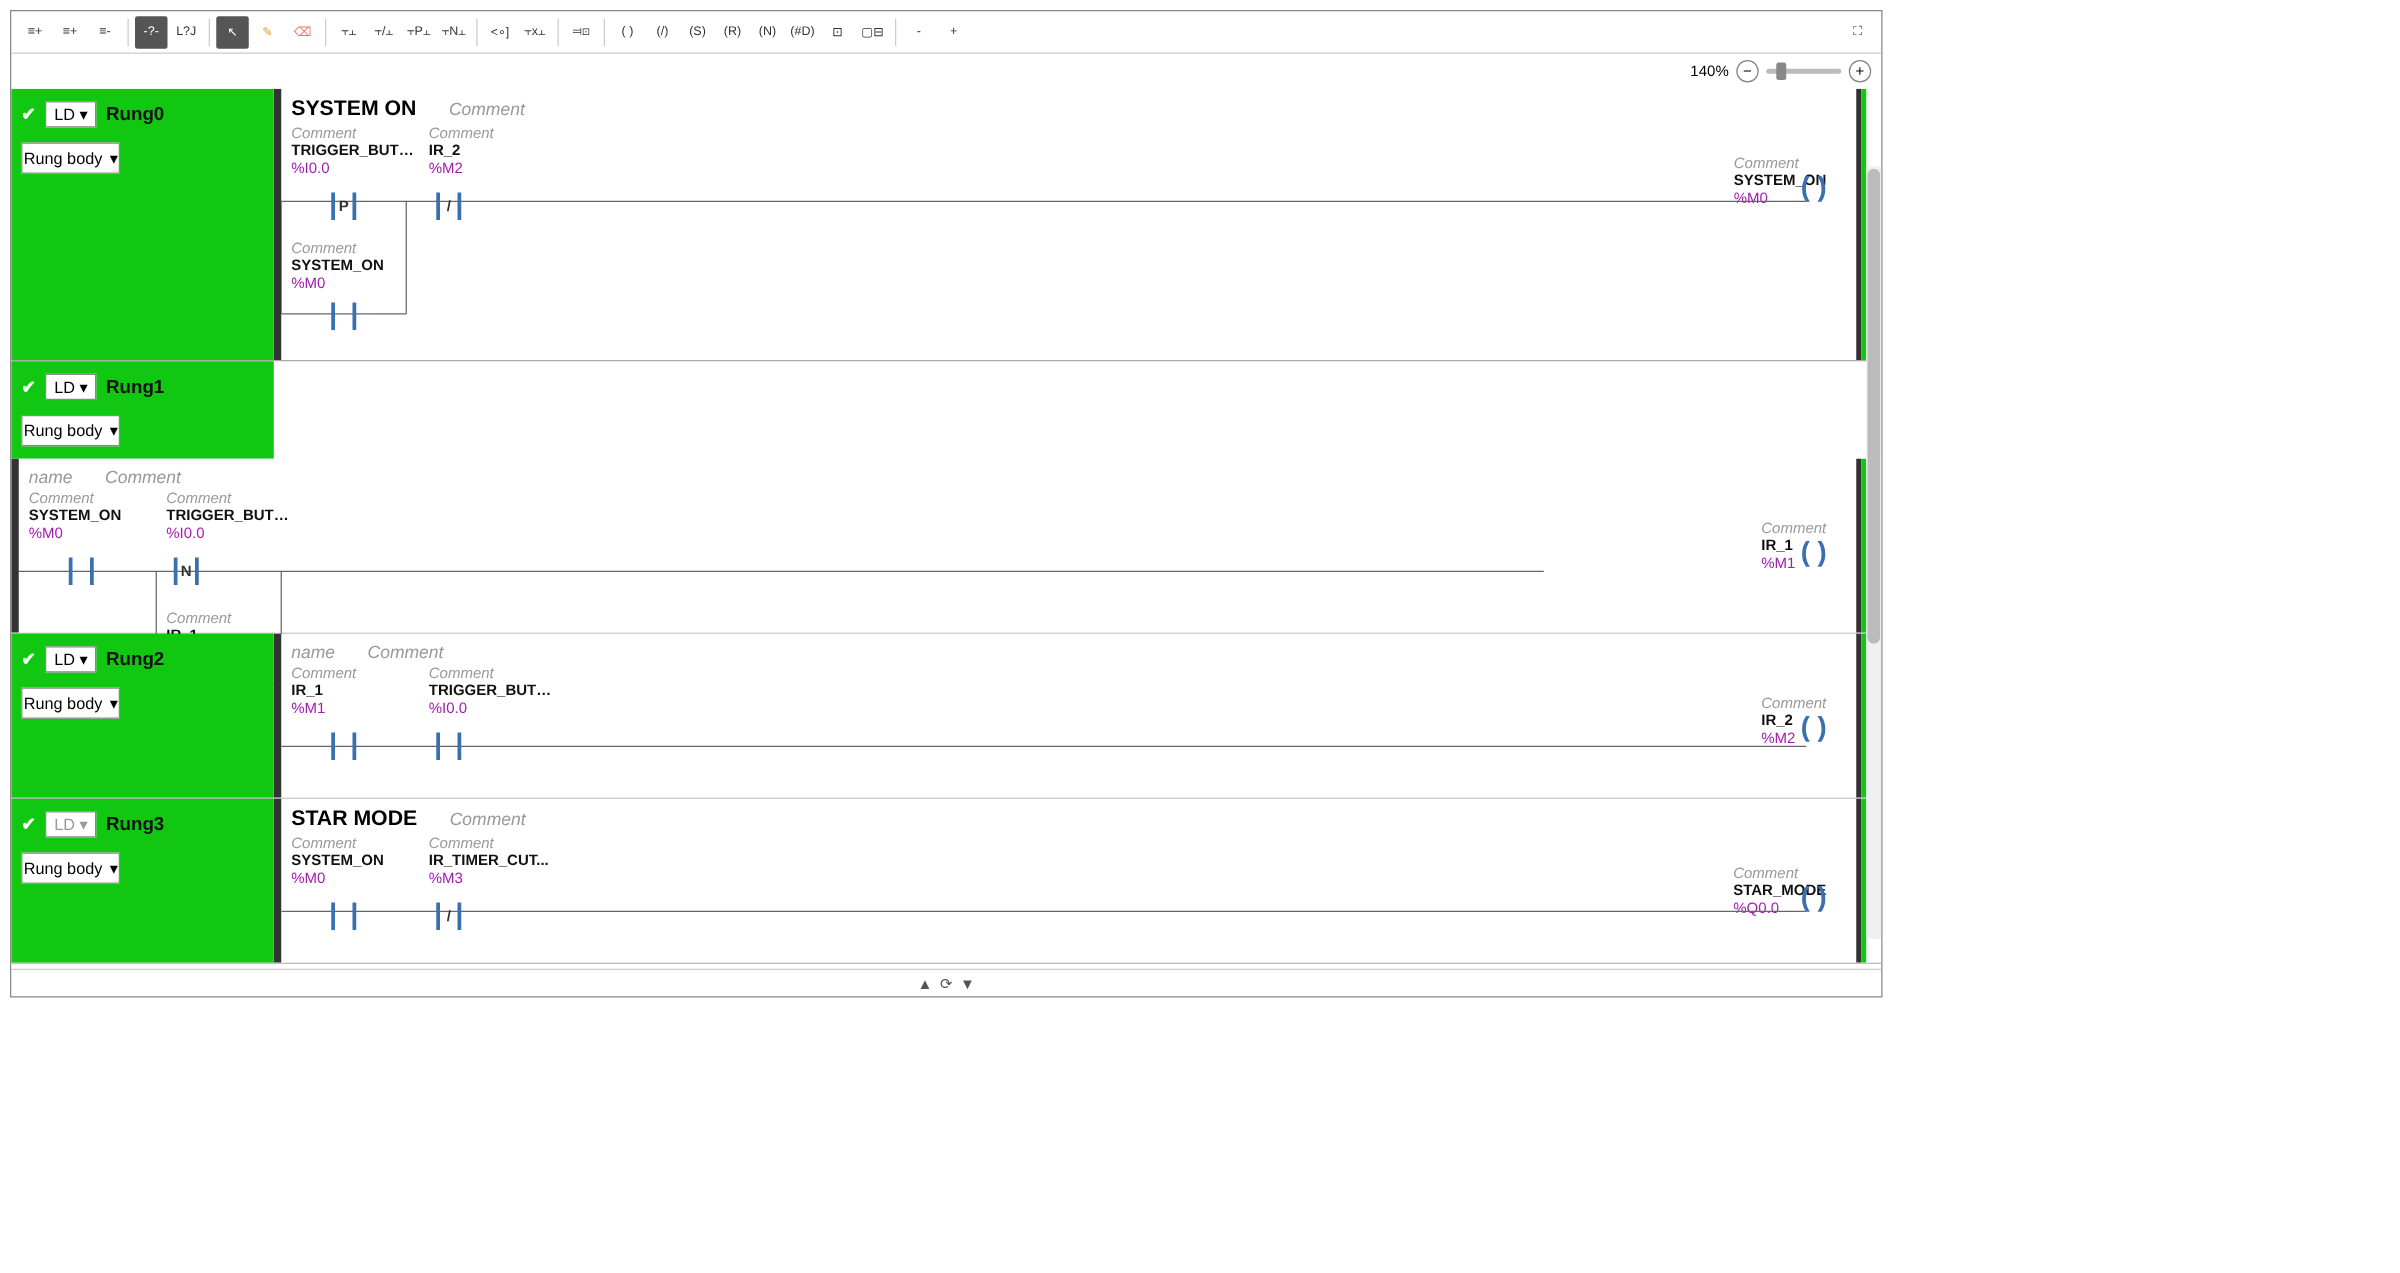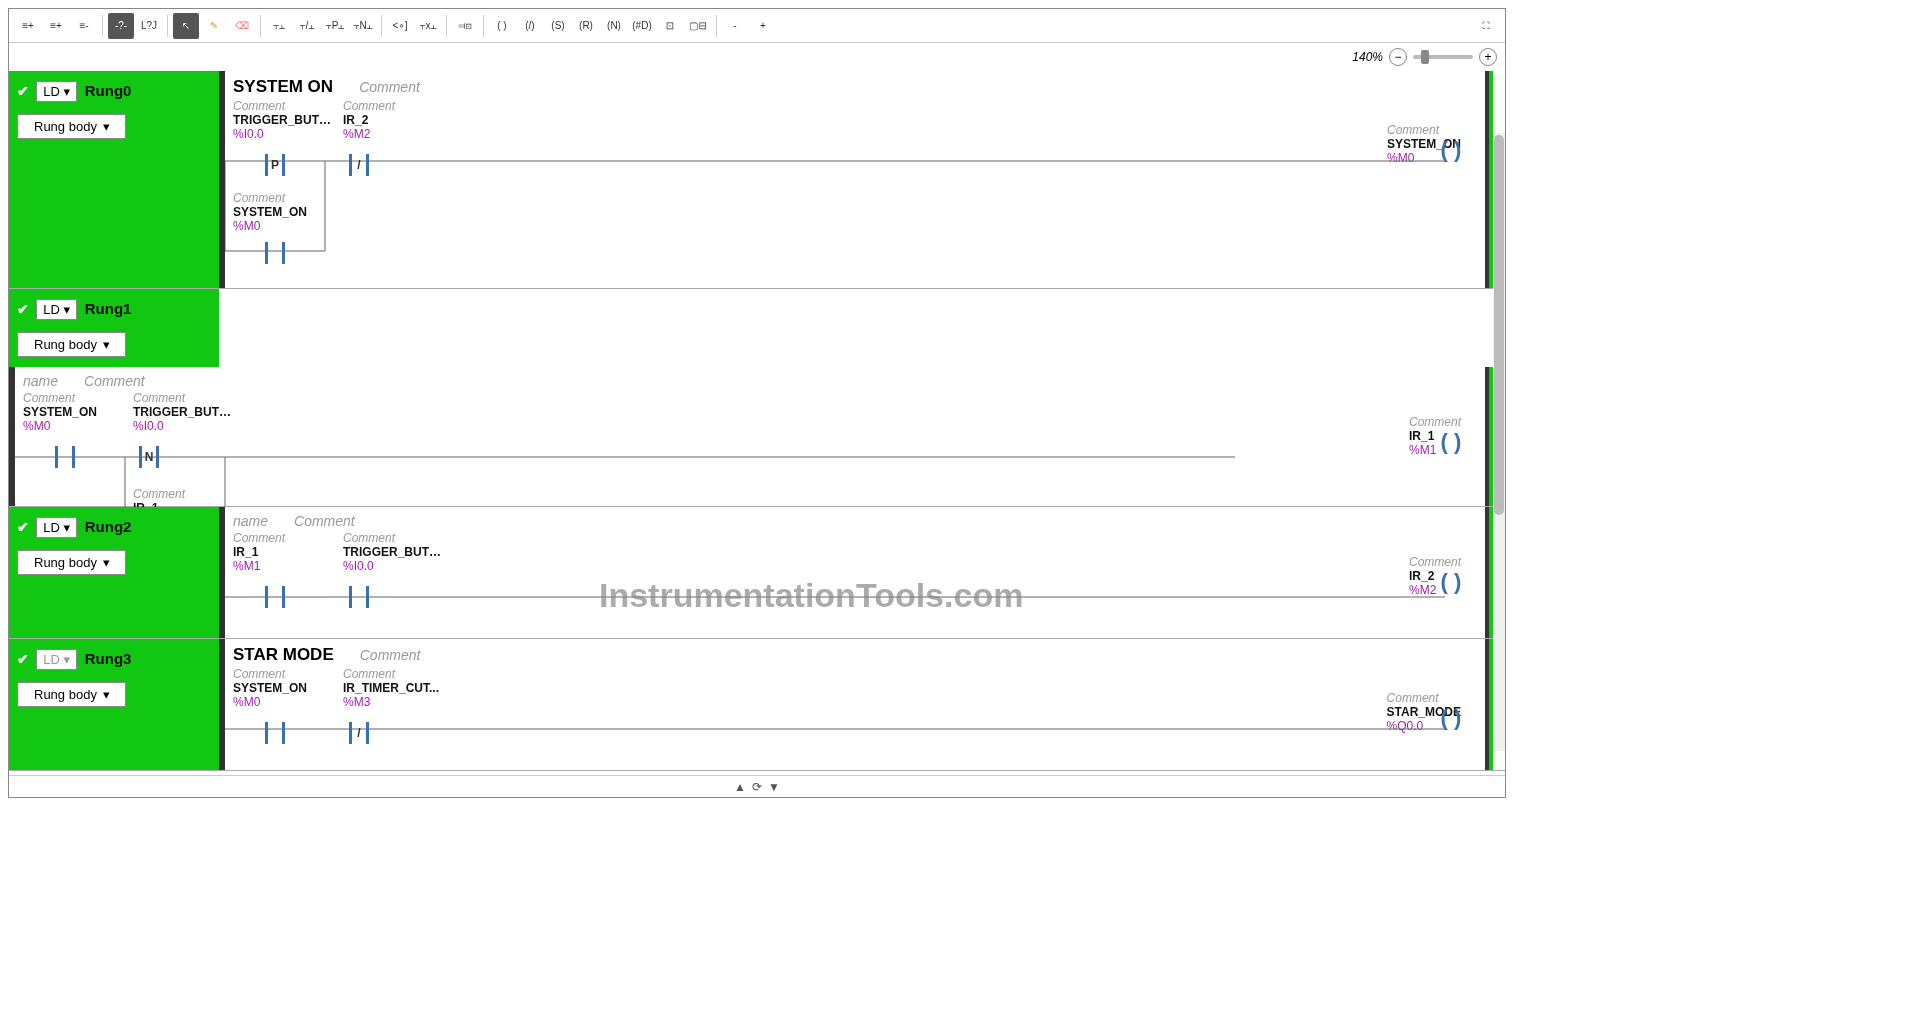--- a/index.html
+++ b/index.html
@@ -4,32 +4,32 @@
 <style>
 * { box-sizing: border-box; margin: 0; padding: 0; }
 body { font-family: "Segoe UI", Arial, sans-serif; font-size: 13px; background: #fff; width: 1920px; height: 1018px; overflow: hidden; position: relative; }
 .app { border: 1px solid #888; width: 1498px; height: 790px; position: relative; background: #fff; display: flex; flex-direction: column; margin: 8px; }
 .toolbar { display: flex; align-items: center; padding: 2px 6px; height: 34px; border-bottom: 1px solid #ccc; gap: 2px; }
 .tb-btn { width: 26px; height: 26px; display: flex; align-items: center; justify-content: center; border: none; background: transparent; cursor: pointer; font-size: 10px; color: #333; border-radius: 2px; }
 .tb-btn.dark { background: #555; color: #fff; }
 .tb-sep { width: 1px; height: 22px; background: #ccc; margin: 0 3px; }
 .tb-right { margin-left: auto; display: flex; align-items: center; gap: 4px; }
 .zoom-area { display: flex; align-items: center; gap: 6px; padding: 3px 8px 3px 0; justify-content: flex-end; height: 28px; }
-.zoom-label { font-size: 12px; font-style: italic; }
+.zoom-label { font-size: 12px; }
 .round-btn { width: 18px; height: 18px; border-radius: 50%; border: 1px solid #888; background: #fff; display: flex; align-items: center; justify-content: center; font-size: 12px; cursor: pointer; line-height: 1; }
 .slider { width: 60px; height: 4px; background: #bbb; position: relative; border-radius: 2px; }
 .slider-thumb { width: 8px; height: 14px; background: #888; position: absolute; top: -5px; left: 8px; border-radius: 2px; }
 .editor { flex: 1; overflow: auto; position: relative; }
 .rung-row { display: flex; border-bottom: 1px solid #aaa; position: relative; }
 .rung-sidebar { width: 210px; background: #11c711; padding: 10px 8px; display: flex; flex-direction: column; gap: 12px; align-items: flex-start; position: relative; }
 .check { color: #fff; font-size: 14px; font-weight: bold; margin-right: 4px; }
 .ld-select { background: #fff; border: 1px solid #888; padding: 2px 6px; font-size: 13px; display: inline-flex; align-items: center; gap: 4px; cursor: pointer; margin-right: 4px; }
 .ld-select.dis { color: #999; }
 .rung-title { font-weight: bold; font-size: 15px; color: #111; }
-.rung-body-select { background: #fff; border: 1px solid #888; padding: 4px 16px; font-size: 13px; cursor: pointer; display: inline-flex; align-items: center; gap: 6px; }
+.rung-body-select { background: #fff; border: 1px solid #888; padding: 4px 1px; font-size: 13px; cursor: pointer; display: inline-flex; align-items: center; gap: 6px; }
 .rung-canvas { flex: 1; position: relative; background: #fff; min-height: 130px; border-left: 6px solid #333; }
 .canvas-header { display: flex; align-items: center; padding: 6px 8px 0 8px; gap: 26px; }
 .canvas-title { font-weight: bold; font-size: 17px; }
 .comment-ph { color: #999; font-style: italic; font-size: 14px; }
 .name-ph { color: #999; font-style: italic; font-size: 14px; text-align: center; }
 .elem { padding: 0 4px; position: relative; }
 .elem .lbl-comment { color: #999; font-style: italic; font-size: 12px; }
 .elem .lbl-name { font-weight: bold; font-size: 12px; color: #111; white-space: nowrap; overflow: hidden; text-overflow: ellipsis; max-width: 100px; }
 .elem .lbl-addr { font-size: 12px; color: #a21caf; }
 .elem.right { position: absolute; right: 40px; top: 24px; text-align: left; }
@@ -147,21 +147,20 @@
     <span class="zoom-label">140%</span>
     <button class="round-btn">−</button>
     <div class="slider">
         <div class="slider-thumb"></div>
       </div>
     <button class="round-btn">+</button>
   </div>
 
   <div class="editor">
 
-    <div class="watermark">InstrumentationTools.com</div>
 
     <div class="rung-row" style="height:218px;">
       <div class="rung-sidebar">
         <div>
           <span class="check">✔</span>
           <span class="ld-select">LD ▾</span>
           <span class="rung-title">Rung0</span>
         </div>
         <div class="rung-body-select"><span>Rung body</span> ▾</div>
       </div>

